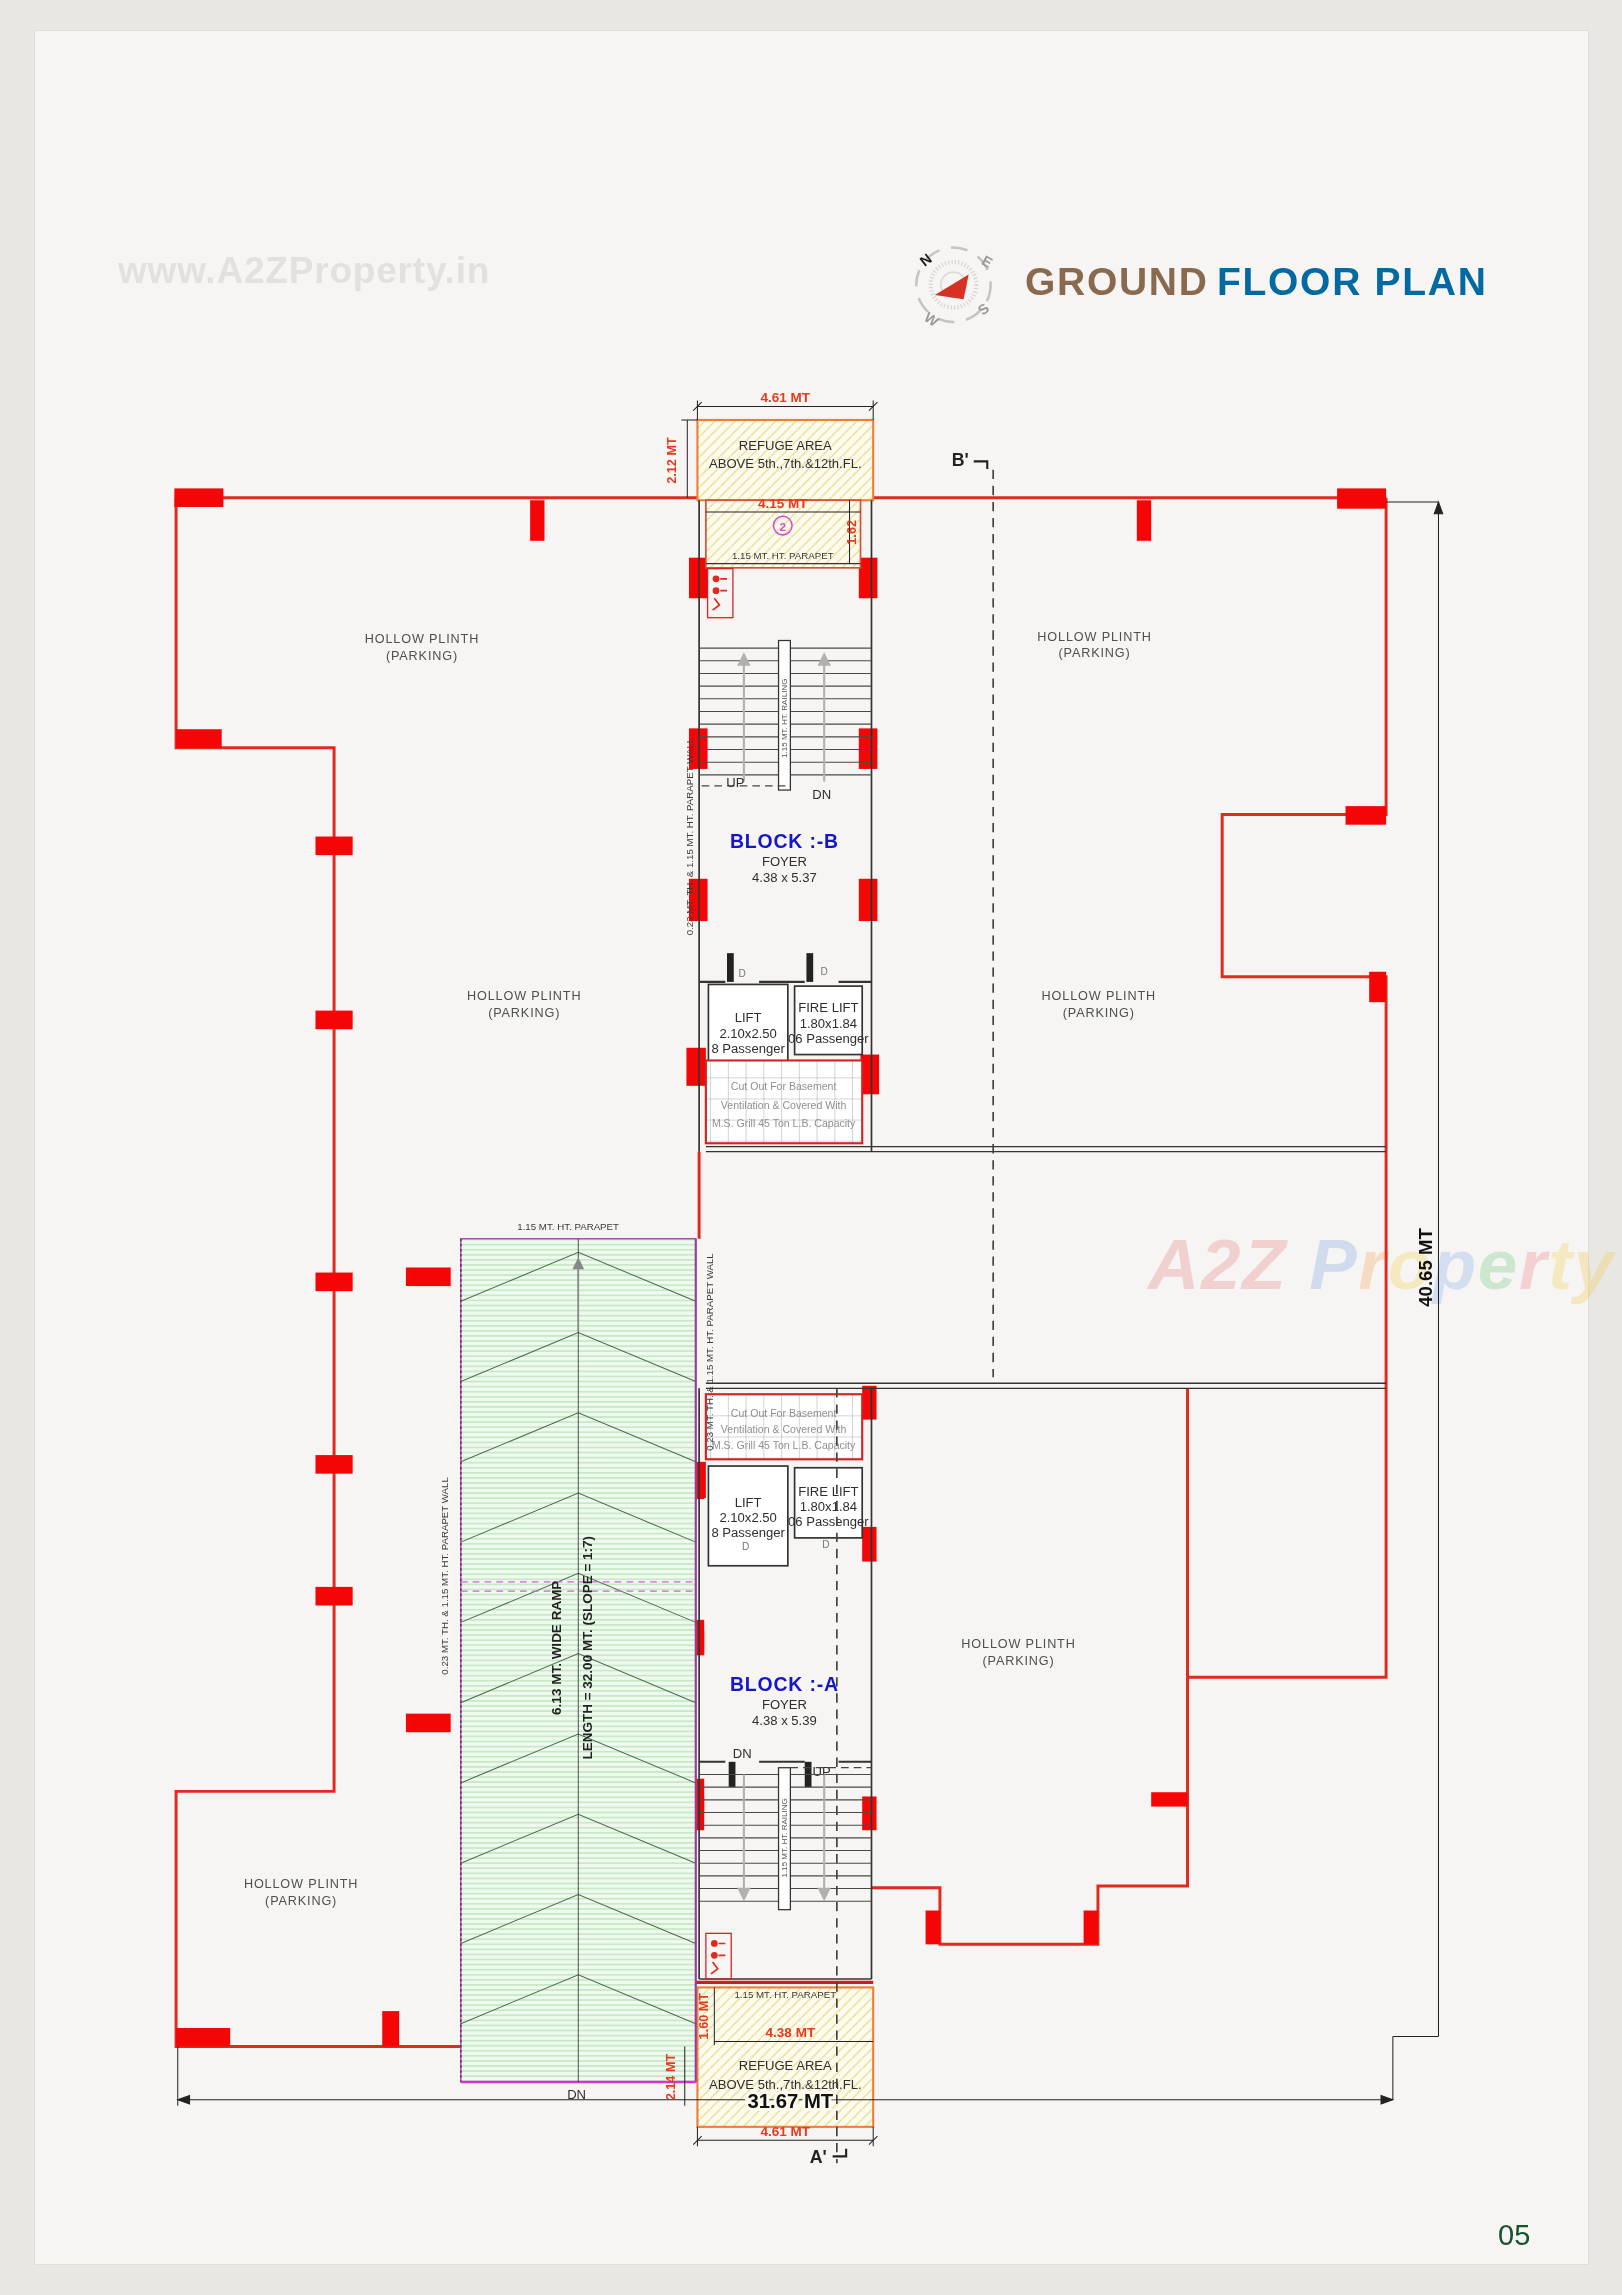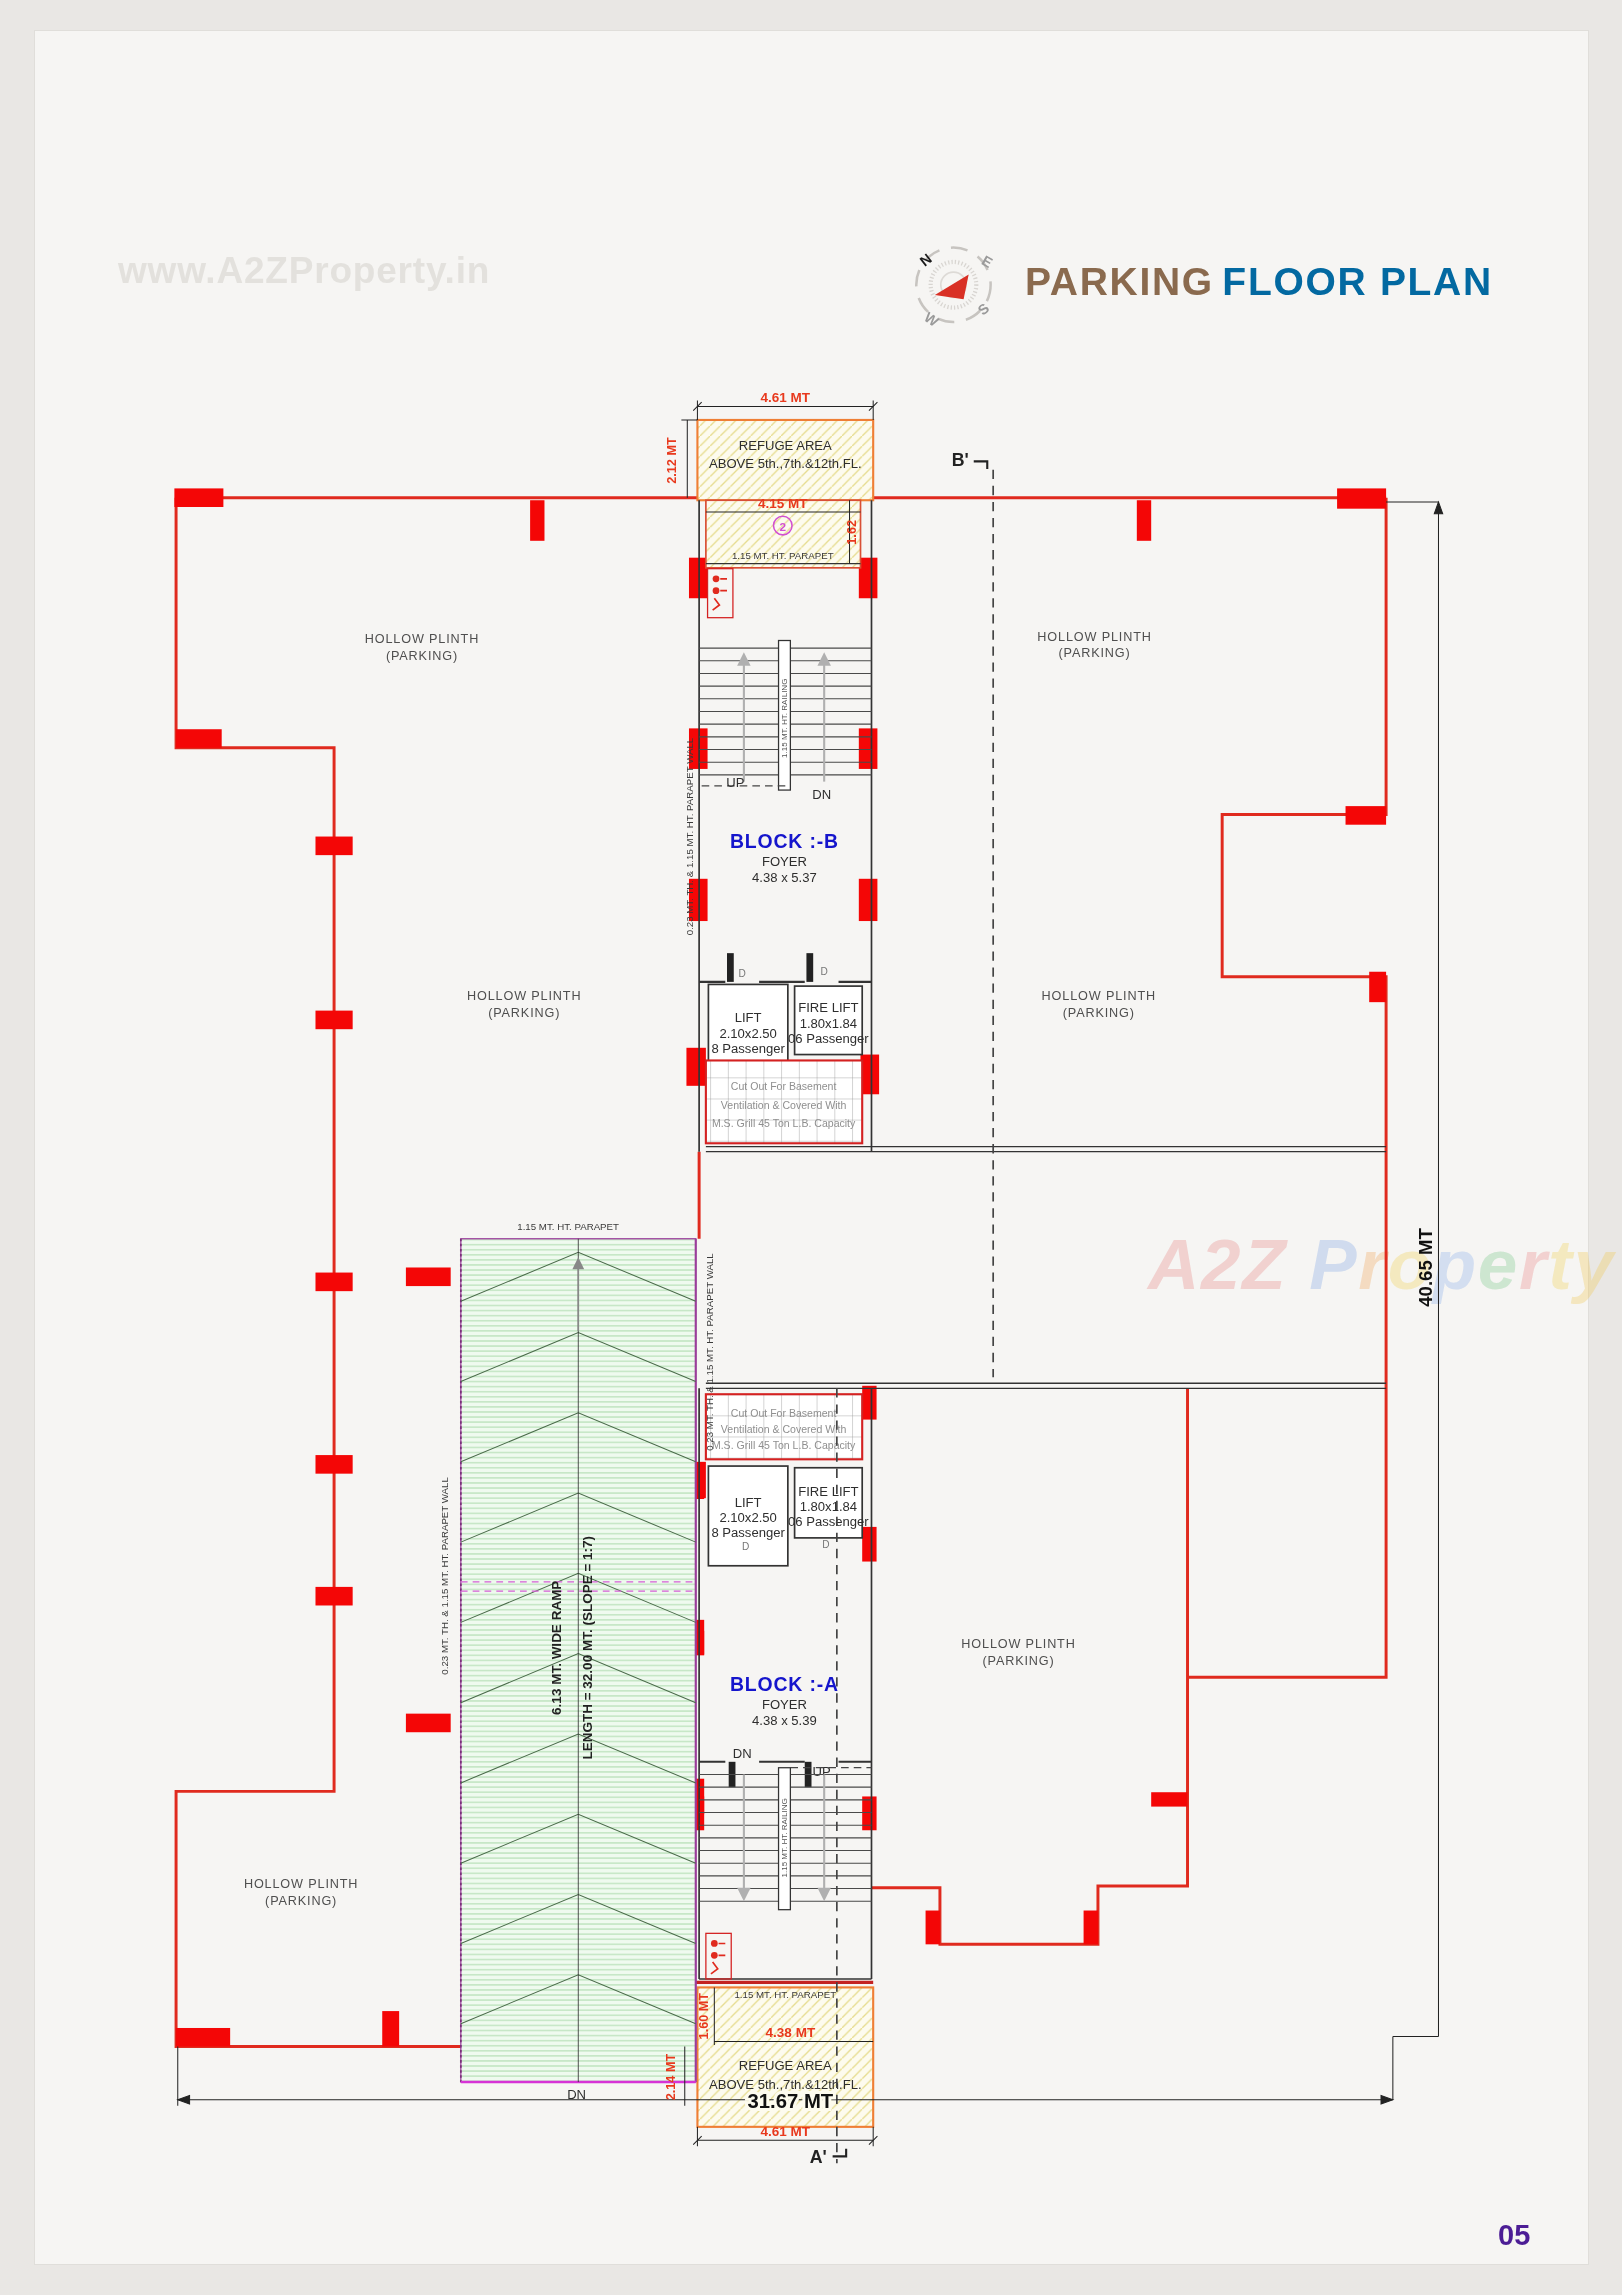--- a/index.html
+++ b/index.html
@@ -16,21 +16,21 @@
   
   .wm-center{position:absolute;left:1148px;top:1224px;font-size:71px;font-weight:800;
              letter-spacing:1.7px;white-space:nowrap;z-index:0;font-style:italic;}
   .wm-center span{display:inline-block;}
   .wm-a2z{color:rgba(224,80,80,.22);}
   .wm-sp{width:22px;}
   .pL0{color:rgba(120,160,230,.30)}.pL1{color:rgba(240,160,80,.30)}
   .pL2{color:rgba(240,210,90,.34)}.pL3{color:rgba(130,170,235,.30)}
   .pL4{color:rgba(110,195,130,.30)}.pL5{color:rgba(230,110,110,.26)}
   .pL6{color:rgba(240,210,90,.34)}.pL7{color:rgba(240,200,80,.32)}
-  .page-num{position:absolute;left:1498px;top:2219px;font-size:29px;font-weight:700;color:#4c1d95;}
+  .page-num{position:absolute;left:1498px;top:2219px;font-size:29px;font-weight:400;color:#14532d;}
   svg.plan{position:absolute;left:0;top:0;z-index:1;}
   
   text{font-family:"Liberation Sans", sans-serif;}
   .t-sm{font-size:11.5px;fill:#3a3a3a;}
   .t-gray{font-size:15px;fill:#4f4f4f;letter-spacing:1px;}
   .t-dim{font-size:16px;font-weight:700;fill:#e8391d;}
   .t-dimv{font-size:15px;font-weight:700;fill:#e8391d;}
   .t-blk{font-size:23px;font-weight:800;fill:#1515cc;letter-spacing:1px;}
   .t-md{font-size:15.5px;fill:#2e2e2e;}
   .t-cut{font-size:12.5px;fill:#8f8f8f;}
@@ -42,21 +42,21 @@
   .t-ramp{font-size:16px;font-weight:600;fill:#222;}
   .t-comp{font-size:17px;font-weight:700;}
 </style>
 </head>
 <body>
 
 <div class="paper"></div>
 
 <div class="wm-top">www.A2ZProperty.in</div>
 
-<div class="title"><span class="bold">PARKING</span><span class="light">FLOOR PLAN</span></div>
+<div class="title"><span class="bold">GROUND</span><span class="light">FLOOR PLAN</span></div>
 
 <div class="wm-center"><span class="wm-a2z">A2Z</span><span class="wm-sp"></span><span class="pL0">P</span><span class="pL1">r</span><span class="pL2">o</span><span class="pL3">p</span><span class="pL4">e</span><span class="pL5">r</span><span class="pL6">t</span><span class="pL7">y</span></div>
 
 <svg class="plan" width="1623" height="2295" viewBox="0 0 1920 2716">
   <defs>
     <pattern id="yhatch" width="12" height="12" patternUnits="userSpaceOnUse">
       <rect width="12" height="12" fill="#fdfbee"></rect>
       <path d="M0,12 L12,0" stroke="#e6dc8e" stroke-width="1.6"></path>
     </pattern>
     <pattern id="ghatch" width="10" height="6" patternUnits="userSpaceOnUse">

